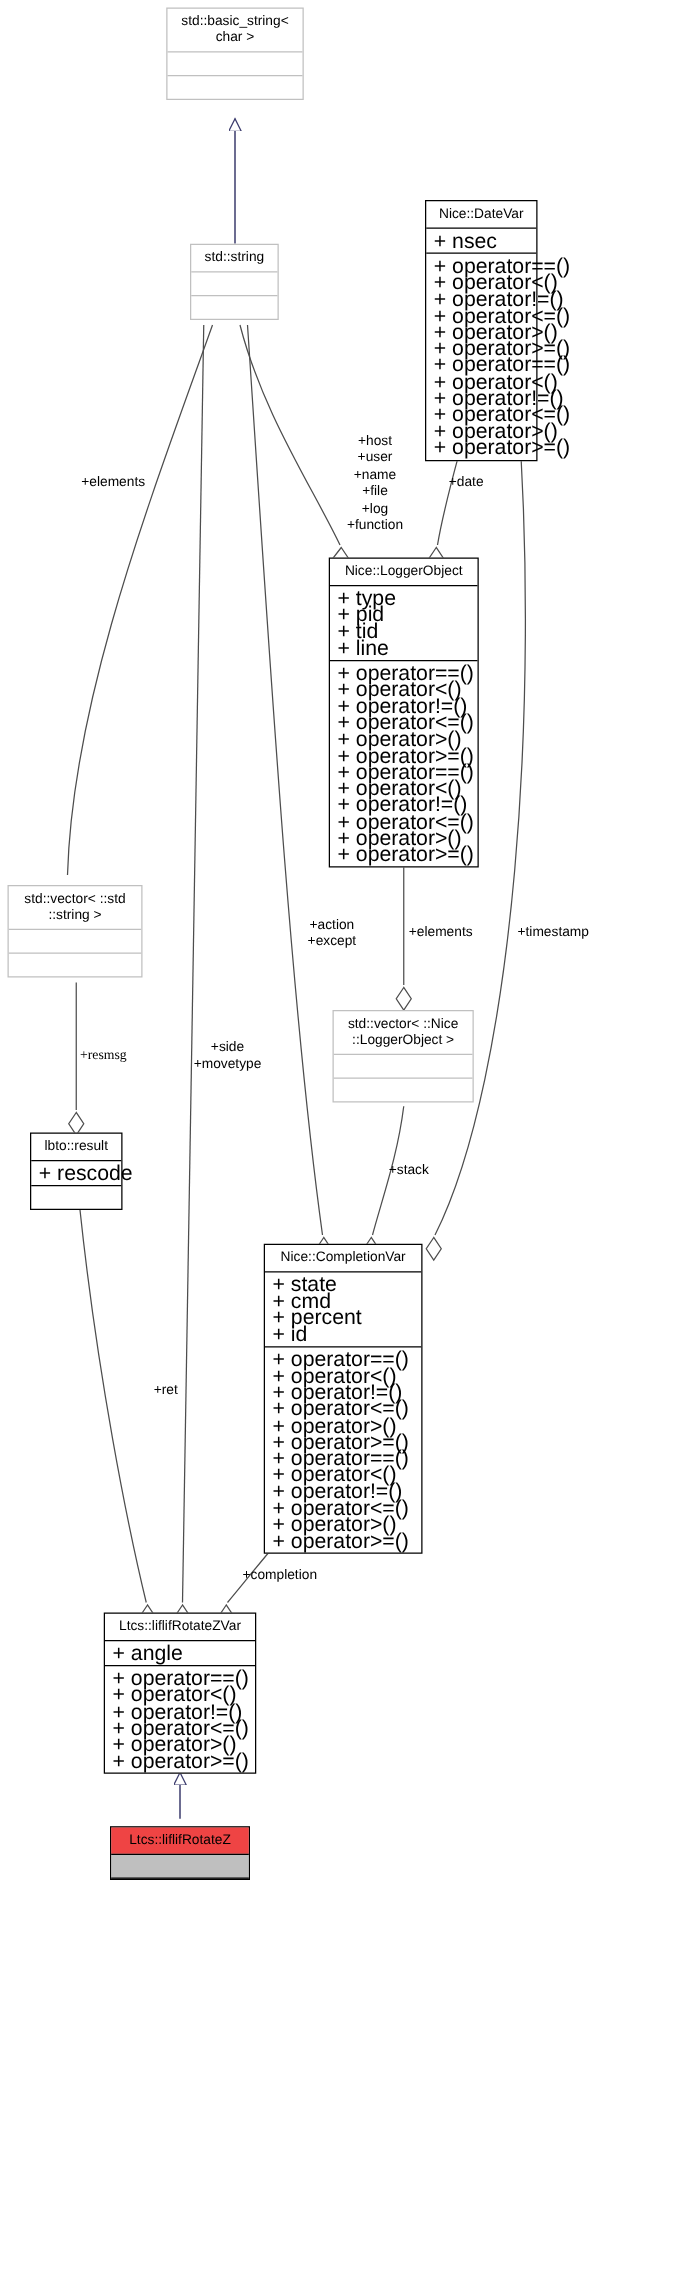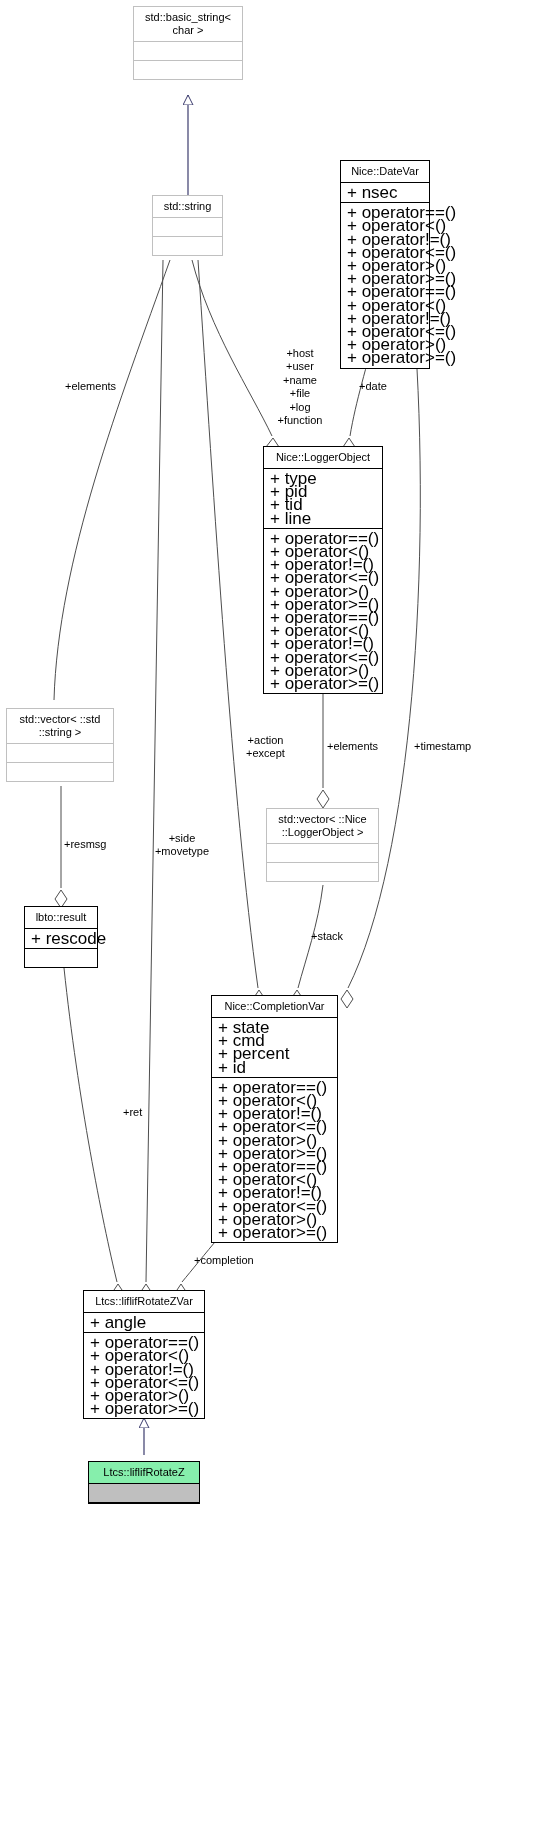--- a/index.html
+++ b/index.html
@@ -35,21 +35,21 @@
     background: #ffffff;
     border: 1px solid #000000;
     font-size: 11px;
     line-height: 13px;
     color: #000000;
   }
   .node.faded {
     border: 1px solid #c0c0c0;
   }
   .node.filled .title {
-    background: #86efac;
+    background: #ef4444;
   }
   .node.filled {
     border: 1px solid #000000;
   }
   .node .title {
     text-align: center;
     padding: 4px 3px 4px 3px;
     font-size: 11px;
     line-height: 13px;
     white-space: nowrap;
@@ -338,21 +338,21 @@
   </div>
 
   <div class="elabel" style="left:327px; top:740px;">
     <div>+elements</div>
   </div>
 
   <div class="elabel" style="left:414px; top:740px;">
     <div>+timestamp</div>
   </div>
 
-  <div class="elabel" style="left:64px; top:838px;">
+  <div class="elabel" style="left:64px; top:838px;font-family:Liberation Serif, serif;">
     <div>+resmsg</div>
   </div>
 
   <div class="elabel multi" style="left:151px; top:832px; width:62px;">
     <div>+side</div>
     <div>+movetype</div>
   </div>
 
   <div class="elabel" style="left:311px; top:930px;">
     <div>+stack</div>

